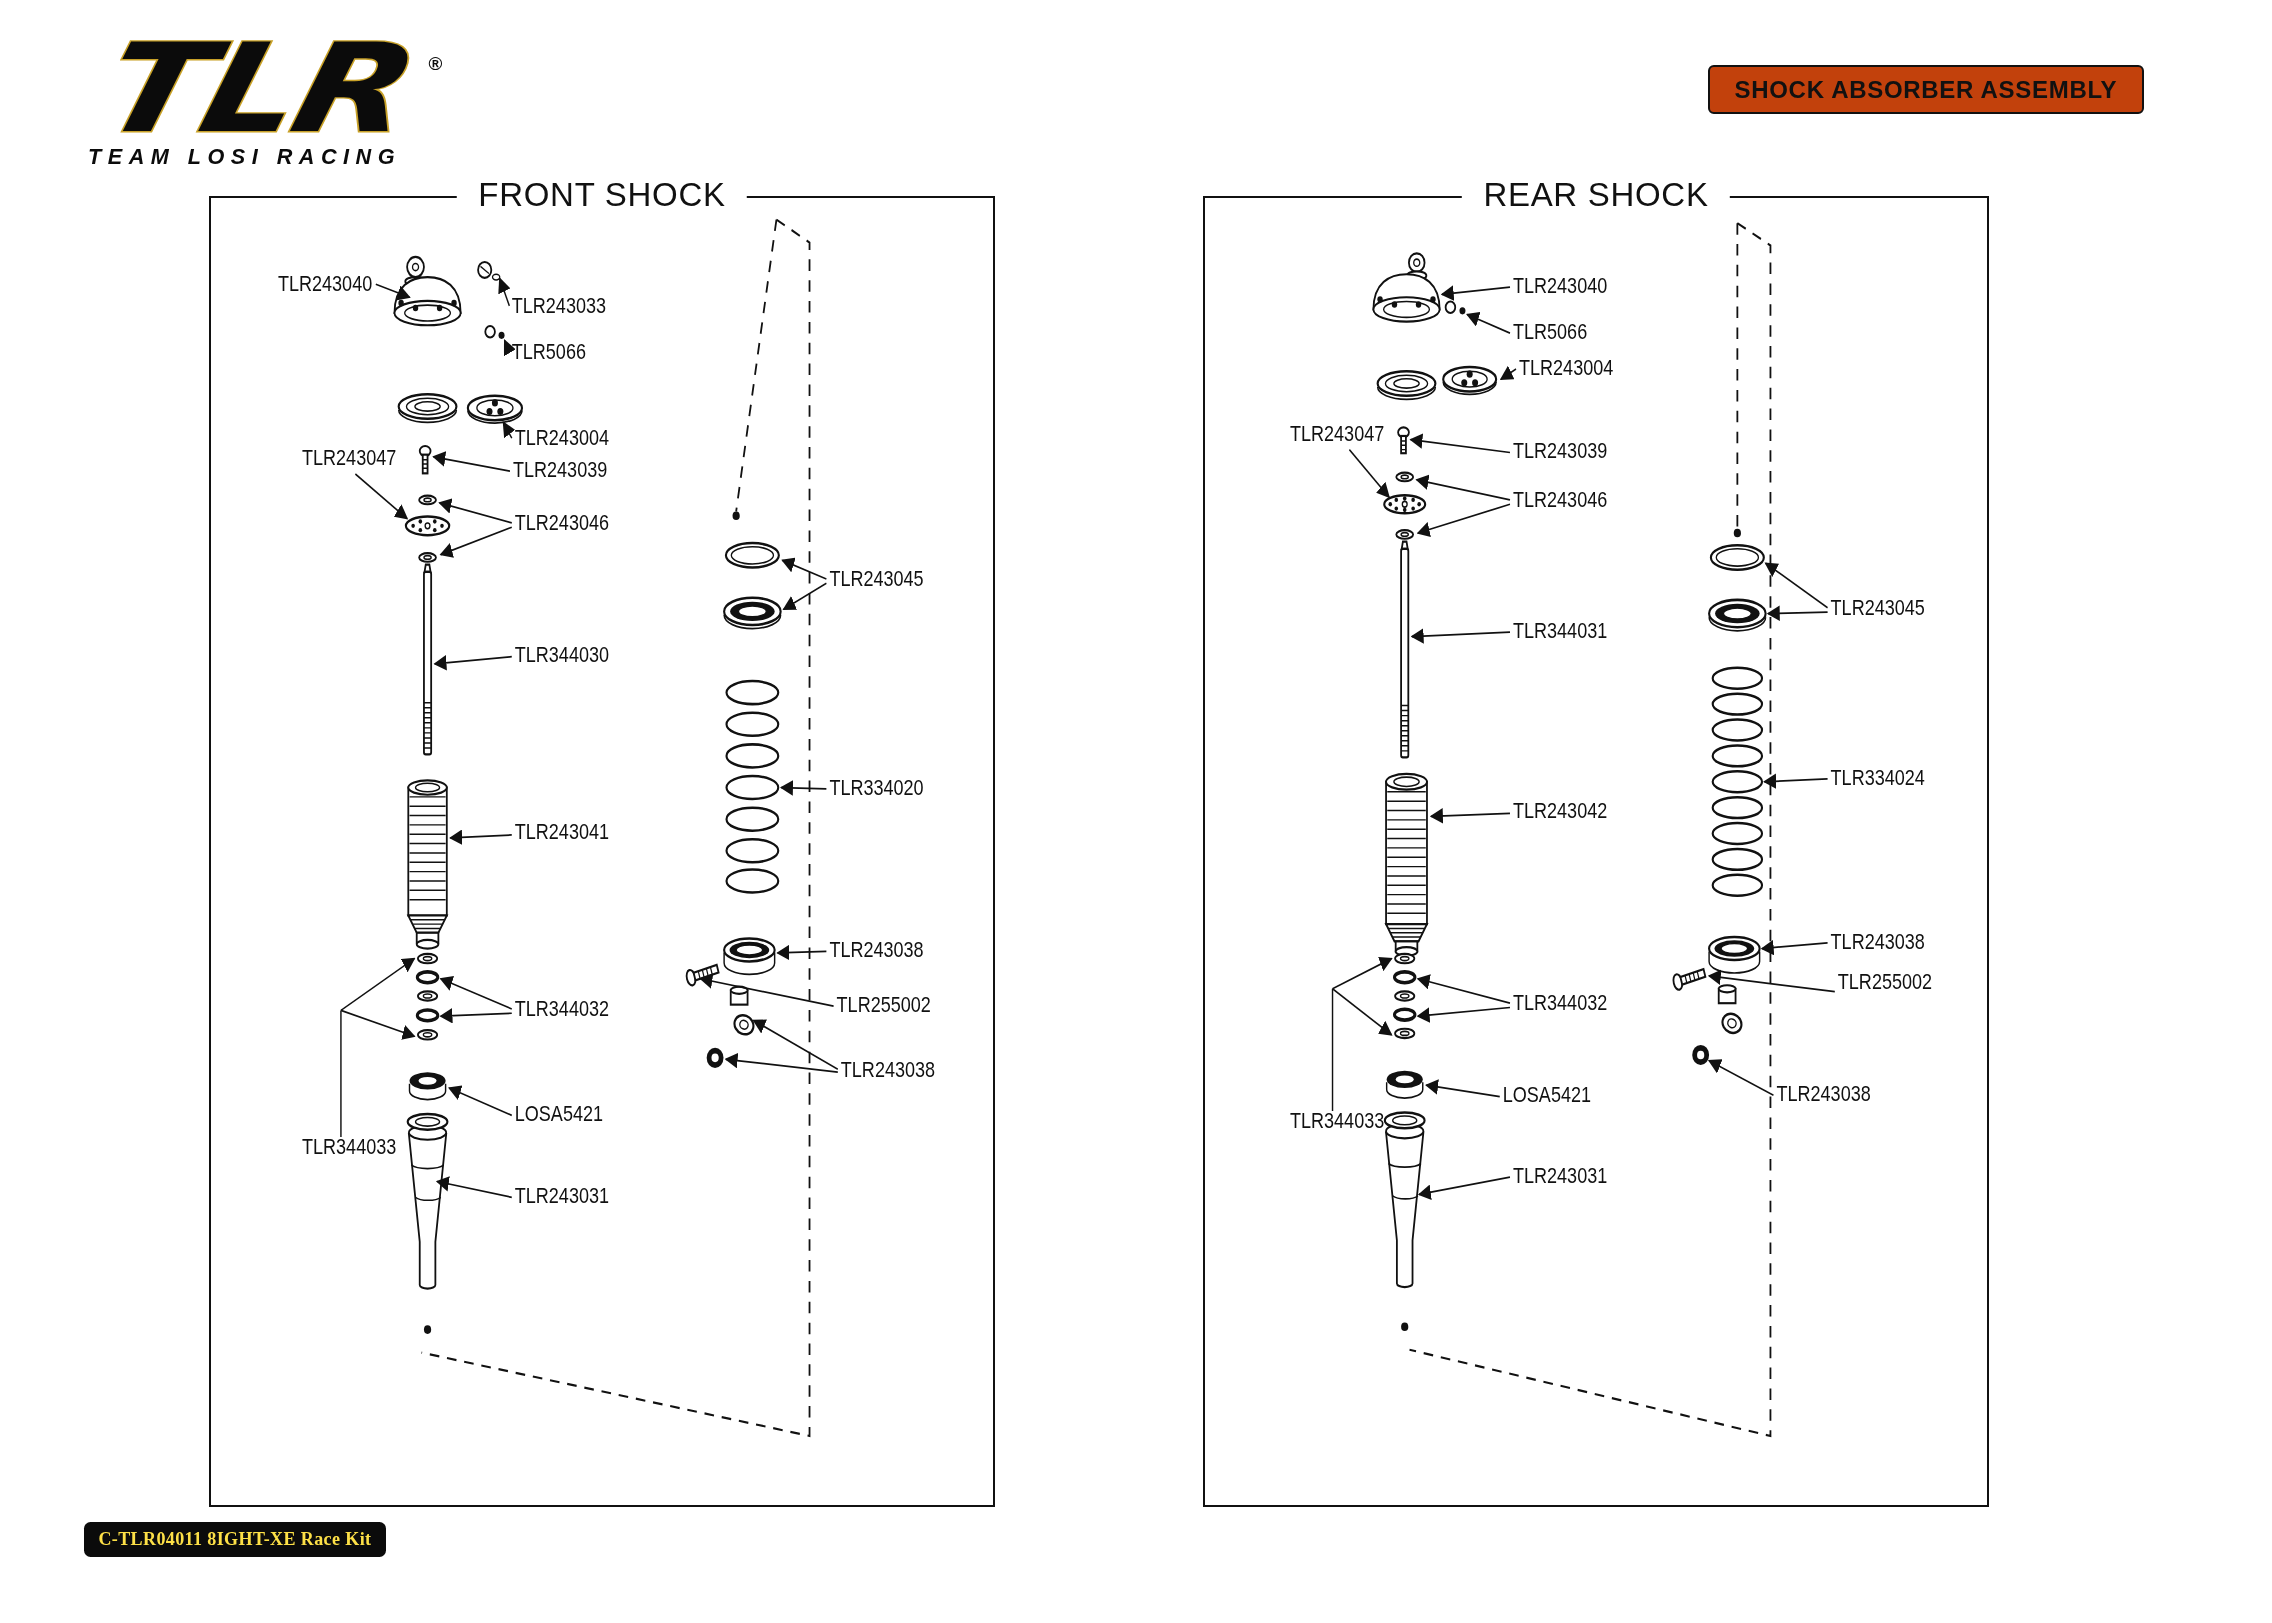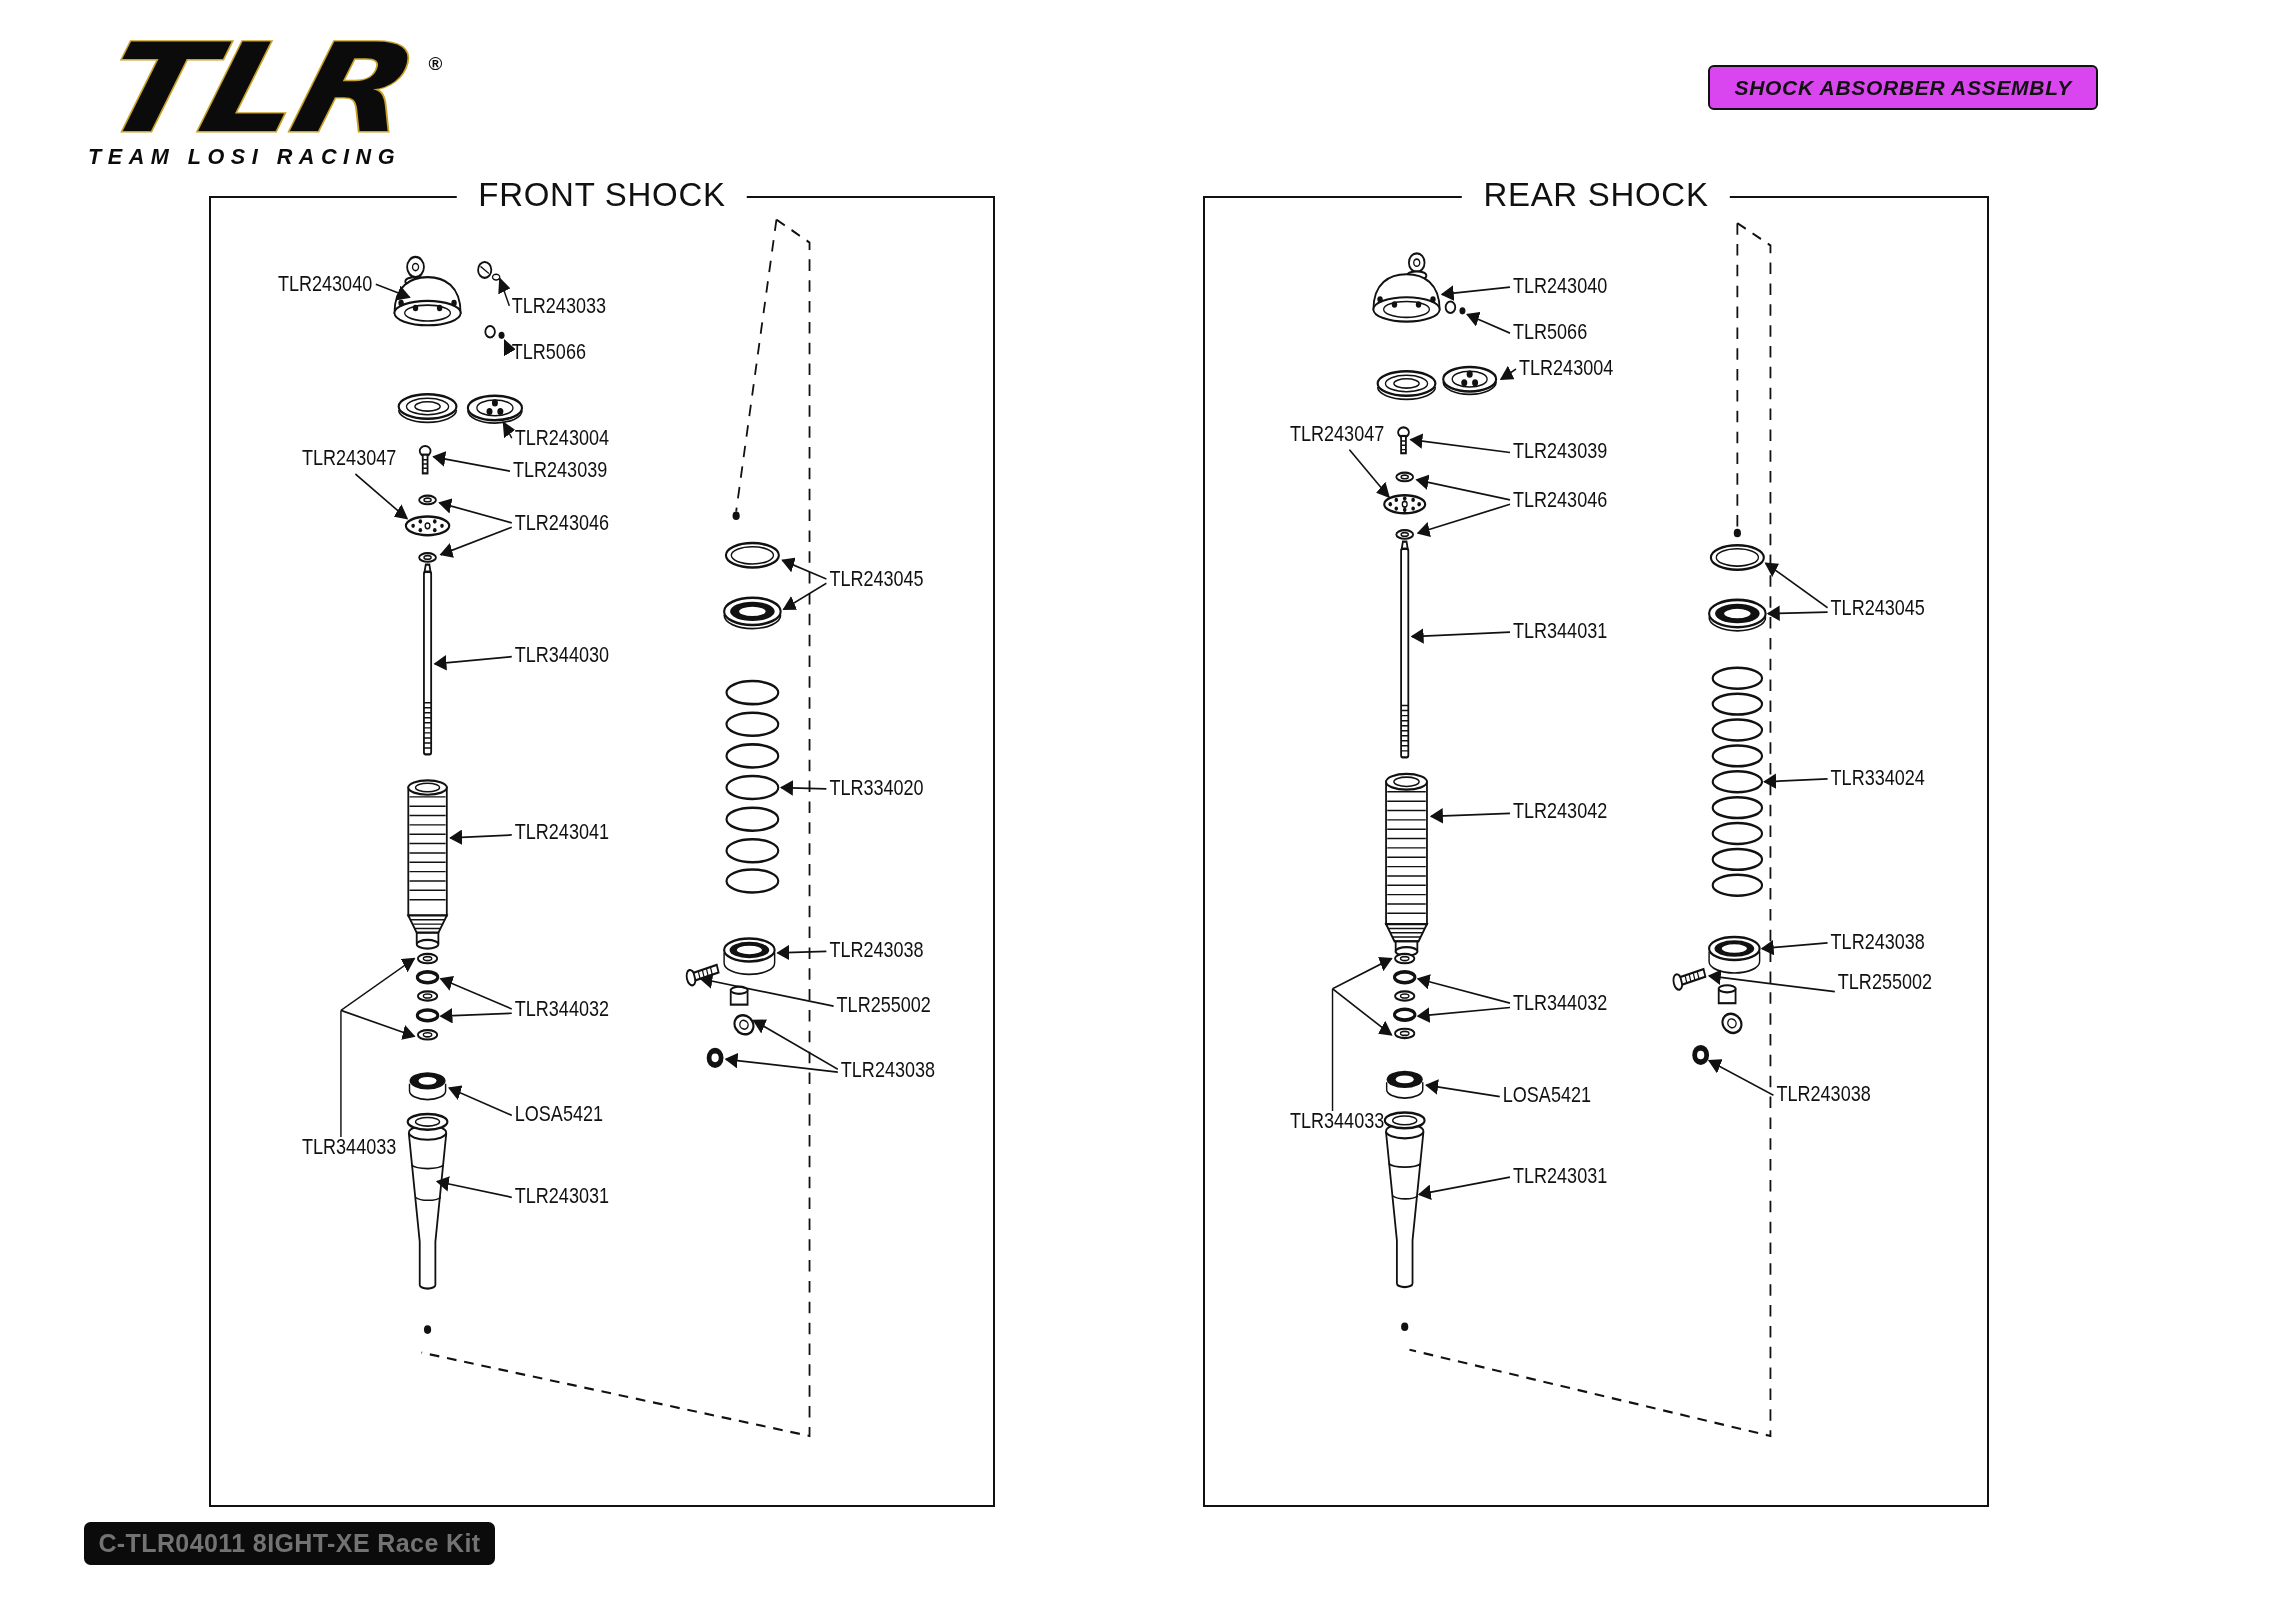--- a/index.html
+++ b/index.html
@@ -10,34 +10,34 @@
   
   .logo { position:absolute; left:78px; top:40px; width:404px; height:141px; }
   .logo-tlr { font-family:"DejaVu Sans", sans-serif; font-size:170px; font-weight:bold; font-style:italic;
               fill:#0b0b0b; stroke:#c8a128; stroke-width:4px; paint-order:stroke; letter-spacing:-4px; }
   .logo-sub { font-family:"Liberation Sans", sans-serif; font-size:30px; font-weight:bold; font-style:italic;
               letter-spacing:9px; fill:#0b0b0b; }
   .logo-reg { font-size:26px; font-weight:bold; fill:#0b0b0b; }
 
   
   .sheet-title { position:absolute; left:1708px; top:65px; border:2.9px solid #111; border-radius:5.8px;
-                 padding:8.7px 24.5px; font-size:21px; font-weight:bold; letter-spacing:0.7px; background:#d946ef;
-                 white-space:nowrap;font-style:italic; }
+                 padding:8.7px 24.5px; font-size:24px; font-weight:bold; letter-spacing:0.7px; background:#c2410c;
+                 white-space:nowrap; }
 
   
   .panel { position:absolute; top:196px; width:786px; height:1311px; border:2.2px solid #111; background:#fff; }
   .panel.front { left:209px; }
   .panel.rear  { left:1203px; }
   .panel-title { position:absolute; top:-21.6px; left:50%; transform:translateX(-50%); background:#fff;
                  padding:0 21.6px; font-size:33px; letter-spacing:0.7px; white-space:nowrap; }
   .panel svg { position:absolute; left:0; top:0; width:100%; height:100%; }
 
   
-  .kit-badge { position:absolute; left:84px; top:1522px; background:#0b0b0b; color:#737373; border-radius:6.5px;
-               padding:7.2px 14.4px; font-size:25px; font-weight:bold; letter-spacing:0.4px; white-space:nowrap; }
+  .kit-badge { position:absolute; left:84px; top:1522px; background:#0b0b0b; color:#fde047; border-radius:6.5px;
+               padding:7.2px 14.4px; font-size:18px; font-weight:bold; letter-spacing:0.4px; white-space:nowrap;font-family:Liberation Serif, serif; }
 
   
   .s3  { fill:#fff; stroke:#111; stroke-width:3; }
   .s35 { fill:#fff; stroke:#111; stroke-width:3.5; }
   .s25 { fill:none; stroke:#111; stroke-width:2.2; }
   .thread { fill:none; stroke:#111; stroke-width:2; }
   .dark { fill:#111; stroke:none; }
   .ln   { fill:none; stroke:#111; stroke-width:2.4; }
   .dash { fill:none; stroke:#111; stroke-width:3; stroke-dasharray:16 13; }
   .plabel { font-family:"Liberation Sans", sans-serif; font-size:30px; fill:#111; }

